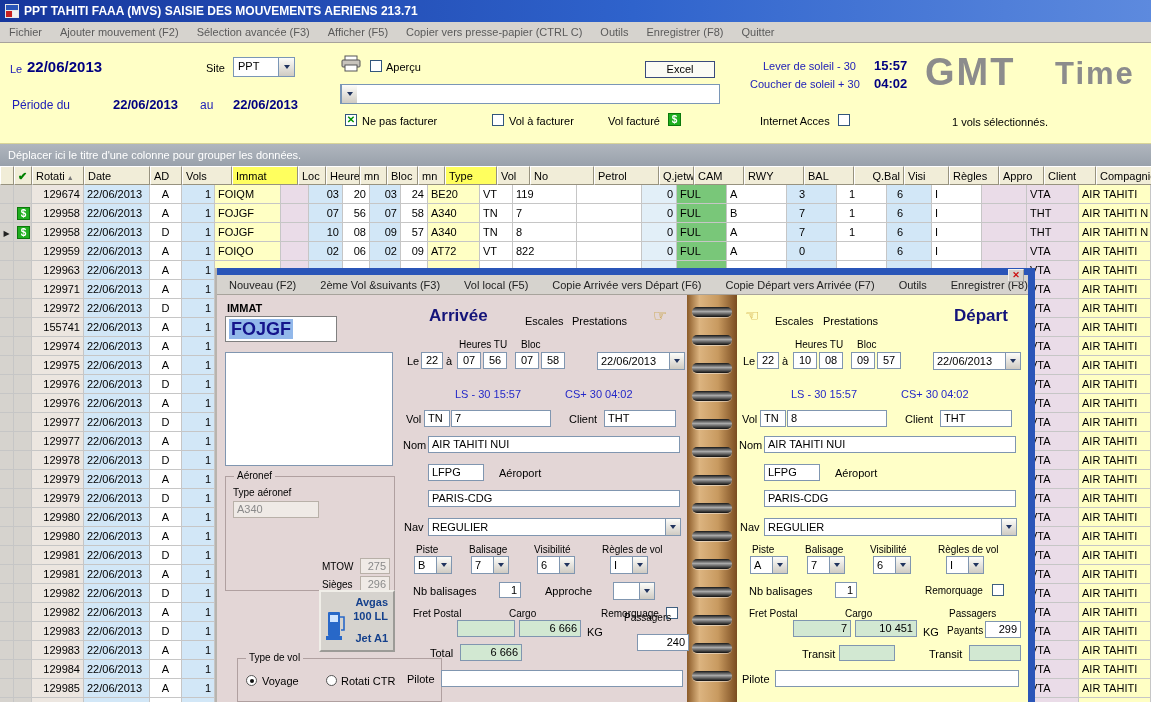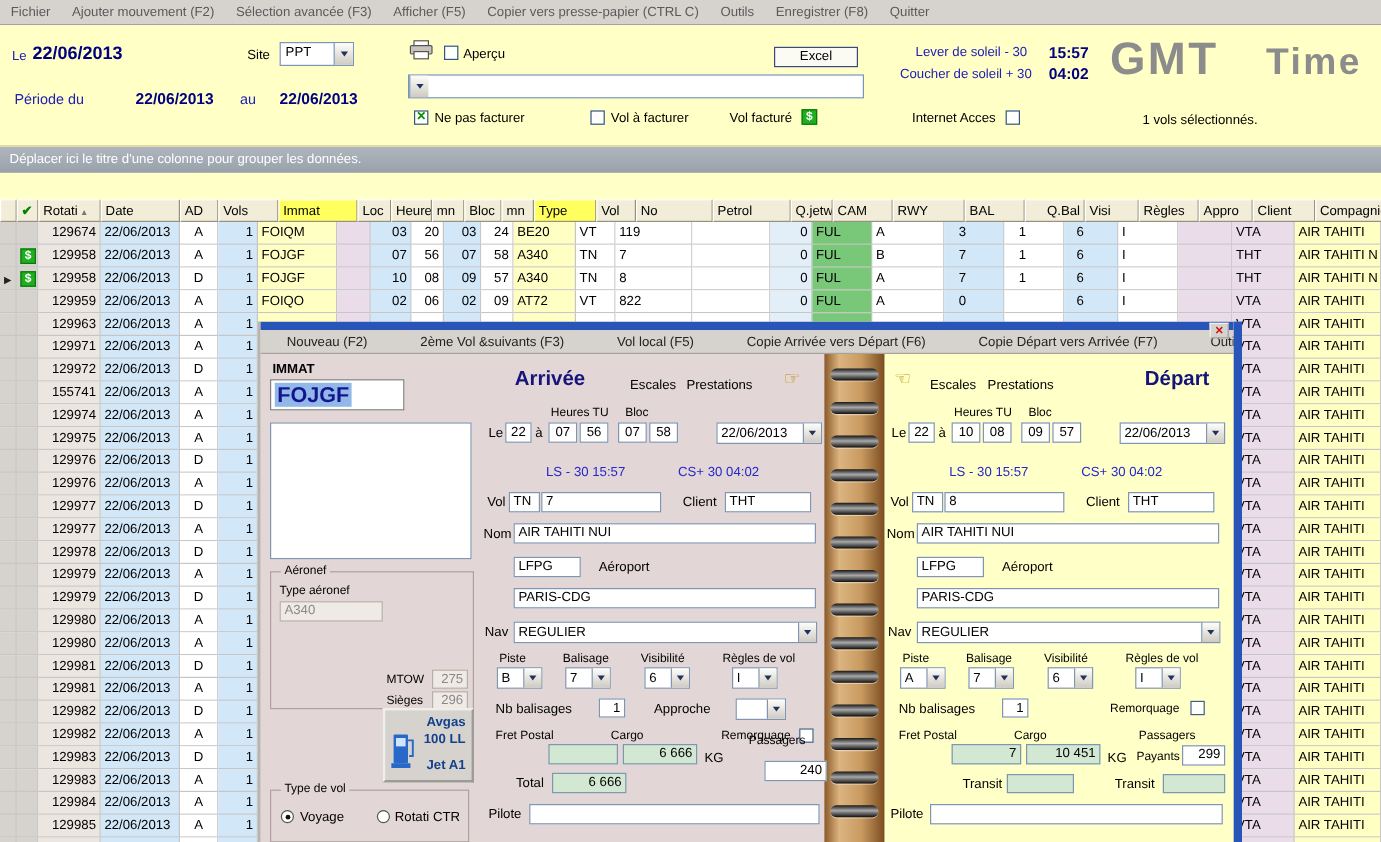--- a/index.html
+++ b/index.html
@@ -45,21 +45,21 @@
   .bg-blue { background:#d2e7f7; } .bg-wht { background:#fff; }
   .bg-yel { background:#ffffc4; } .bg-pnk { background:#eadce8; }
   .bg-grn { background:#79c779; } .bg-lblue { background:#e2eff8; }
   .marker { font-size:8px; color:#222; padding-top:4px; }
 
   
   .dialog { position:absolute; left:215px; top:268px; width:820px; height:434px; background:#e3d6d6; z-index:20; overflow:hidden; border-left:2px solid #b8b4ae; border-right:7px solid #2a55b8; }
   .dtop { position:absolute; left:0; top:0; width:100%; height:7px; background:#2a55b8; }
   .dclose { position:absolute; top:1px; right:4px; width:16px; height:13px; background:#d6d3ce; border:1px outset #f4f2ee; color:#cc1010; font-weight:bold; font-size:9px; line-height:11px; text-align:center; z-index:5; }
   .dmenu { position:absolute; left:0; top:7px; width:100%; height:20px; background:#d6d3ce; border-bottom:1px solid #a7a39c; display:flex; align-items:center; color:#222; }
-  .dmenu .menu-item { padding:3px 22px; white-space:nowrap; font-size:11px; }
+  .dmenu .menu-item { padding:3px 12px; white-space:nowrap; font-size:11px; }
   .depart-bg { position:absolute; left:520px; top:27px; width:291px; height:407px; background:#ffffc8; }
   .binder { position:absolute; left:470px; top:27px; width:50px; height:407px; background:linear-gradient(90deg,#8a5a28,#dcb480 25%,#c89a60 62%,#7a4c20); }
   .ring { position:absolute; left:5px; width:40px; height:10px; border-radius:5px; background:linear-gradient(180deg,#161616,#a8a8a8 45%,#0e0e0e); box-shadow:0 1px 0 rgba(255,255,255,.45); }
   .dl { position:absolute; font-size:11px; white-space:nowrap; color:#000; }
   .dl.s { font-size:10px; }
   .dl.blue { color:#2428c8; }
   .dl.title { font-size:17px; font-weight:bold; color:#14147a; }
   .dl.bold { font-weight:bold; }
   .din { position:absolute; height:17px; background:#fff; border:1px solid #8096b0; font-size:11px; line-height:13px; padding:1px 3px; white-space:nowrap; overflow:hidden; }
   .din.grn { background:#d2e8d2; }
@@ -77,20 +77,29 @@
   .radio { position:absolute; width:11px; height:11px; border:1px solid #555; border-radius:50%; background:#fff; }
   .radio.on::after { content:''; position:absolute; left:3px; top:3px; width:4px; height:4px; border-radius:50%; background:#111; }
   .fuelpanel { position:absolute; background:#d6d3ce; border:2px outset #f0eee8; }
   .fuelpanel .ft { position:absolute; font-size:11px; font-weight:bold; color:#14408c; white-space:nowrap; }
 </style>
 </head>
 <body>
 
 <div class="app">
 
+  <div class="titlebar">
+    <svg width="14" height="14" viewBox="0 0 14 14">
+        <rect x="0" y="0" width="14" height="14" fill="#e8e8e8"></rect>
+        <rect x="1" y="1" width="12" height="5" fill="#2a55b8"></rect>
+        <rect x="1" y="7" width="6" height="6" fill="#c82020"></rect>
+        <rect x="8" y="7" width="5" height="6" fill="#f0f0f0"></rect>
+      </svg>
+    <span>PPT TAHITI FAAA  (MVS) SAISIE DES MOUVEMENTS AERIENS 213.71</span>
+  </div>
 
   <div class="menubar" id="main-menu">
       <span class="menu-item">Fichier</span>
       <span class="menu-item">Ajouter mouvement (F2)</span>
       <span class="menu-item">Sélection avancée (F3)</span>
       <span class="menu-item">Afficher (F5)</span>
       <span class="menu-item">Copier vers presse-papier (CTRL C)</span>
       <span class="menu-item">Outils</span>
       <span class="menu-item">Enregistrer (F8)</span>
       <span class="menu-item">Quitter</span>
@@ -1020,21 +1029,21 @@
           <rect x="2" y="4" width="12" height="24" rx="1" fill="#2868c8"></rect>
           <rect x="4" y="7" width="8" height="7" fill="#cfe4ff"></rect>
           <path d="M14 9 h4 v13 h-3" stroke="#2868c8" fill="none" stroke-width="1.6"></path>
           <rect x="0" y="28" width="16" height="4" fill="#2868c8"></rect>
         </svg>
       <span class="ft" style="right:5px;top:4px">Avgas</span>
       <span class="ft" style="right:5px;top:18px">100 LL</span>
       <span class="ft" style="right:5px;top:40px">Jet A1</span>
     </div>
 
-    <div class="groupbox" style="left:8px;top:390px;width:166px;height:44px">
+    <div class="groupbox" style="left:20px;top:390px;width:205px;height:44px">
       <span class="gb-title">Type de vol</span>
       <span class="radio on" style="left:8px;top:16px"></span>
       <span class="dl" style="left:24px;top:16px">Voyage</span>
       <span class="radio" style="left:88px;top:16px"></span>
       <span class="dl" style="left:103px;top:16px">Rotati CTR</span>
     </div>
 
     <div class="dl title" style="left:212px;top:38px">Arrivée</div>
     <div class="dl" style="left:308px;top:47px">Escales</div>
     <div class="dl" style="left:355px;top:47px">Prestations</div>

